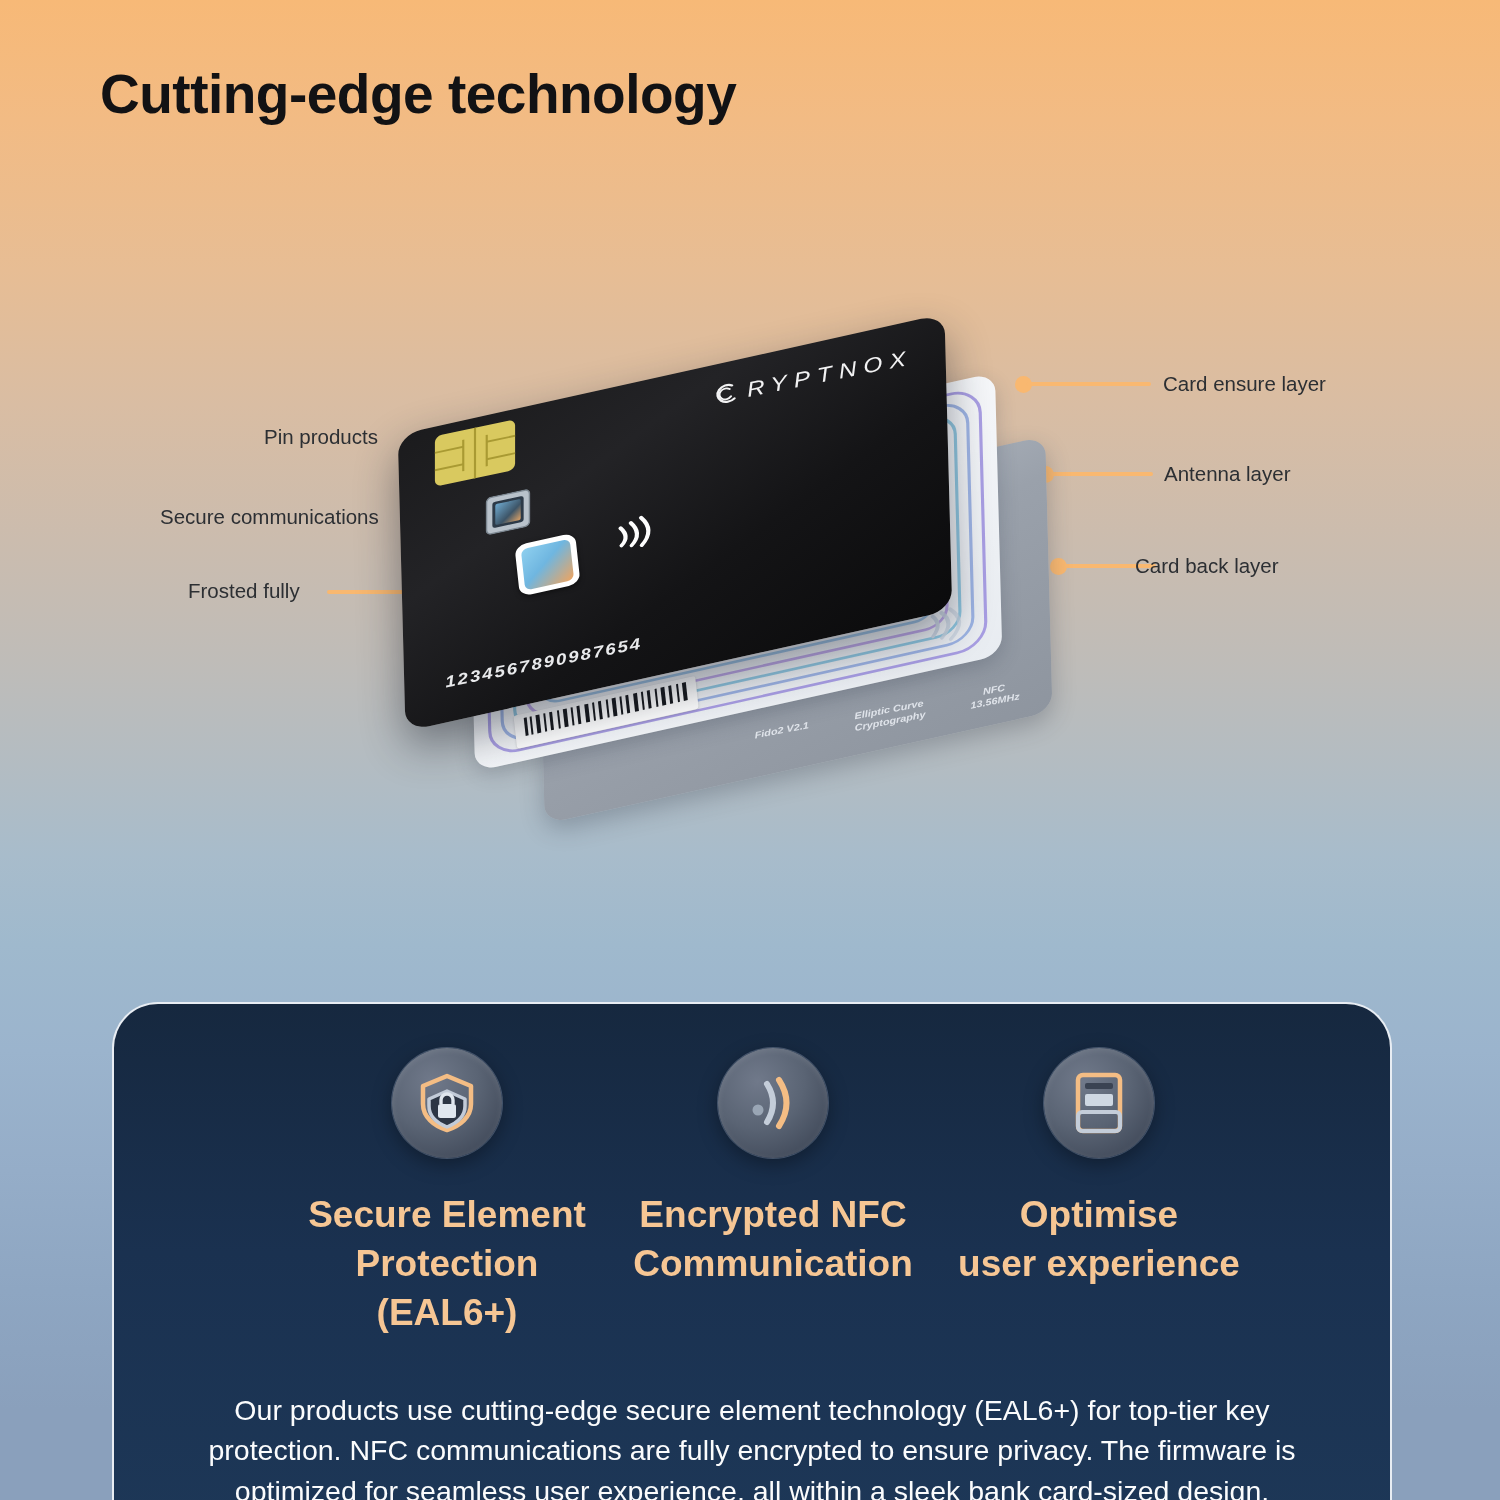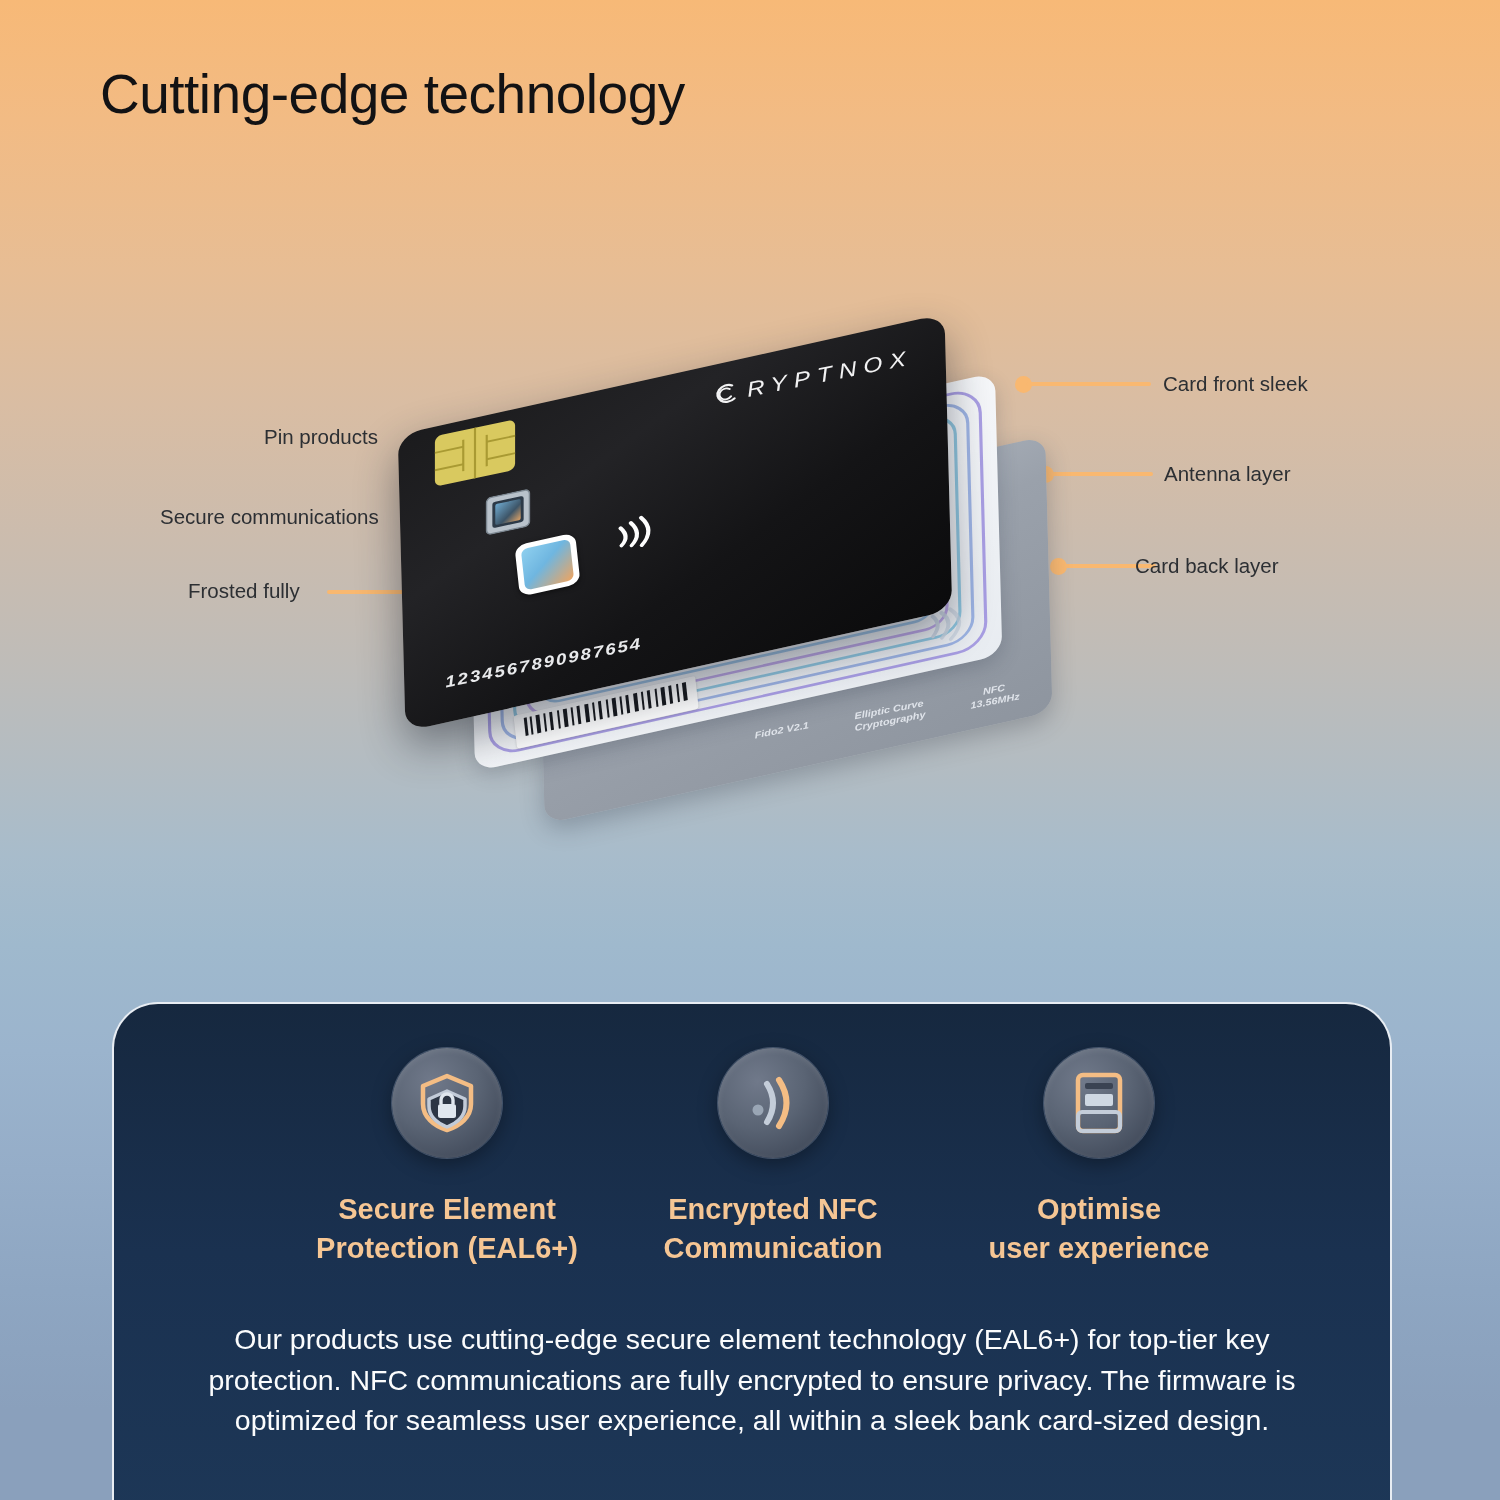--- a/index.html
+++ b/index.html
@@ -22,21 +22,21 @@
         #8ea6c2 86%,
         #8aa0bc 94%,
         #8aa0bc 100%);
     overflow:hidden;
     position:relative;
   }
 
   
   .page-title{
     position:absolute; left:100px; top:62px;
-    font-size:55px; font-weight:400; color:#121214;
+    font-size:55px; font-weight:700; color:#121214;
     letter-spacing:-0.5px;
   }
 
   
   .stage{ position:absolute; left:0; top:330px; width:1500px; height:560px; }
 
   .callout-label{
     position:absolute; font-size:20.5px; color:#2c2f33; white-space:nowrap;
   }
   .lead-line{ position:absolute; height:4px; background:#f9b870; border-radius:2px; }
@@ -146,21 +146,21 @@
   .feature{ width:326px; display:flex; flex-direction:column; align-items:center; }
   .f-icon{
     width:110px; height:110px; border-radius:50%;
     background:radial-gradient(circle at 36% 30%, #70798a 0%, #5a6474 45%, #434c5c 80%, #39414f 100%);
     display:flex; align-items:center; justify-content:center;
     box-shadow:0 0 0 1px rgba(190,205,230,.28), 0 6px 20px rgba(0,0,0,.35),
                inset 0 2px 6px rgba(255,255,255,.12);
   }
   .f-title{
     margin-top:32px; text-align:center; color:#f6c694;
-    font-size:29px; font-weight:700; line-height:1.33;
+    font-size:37px; font-weight:700; line-height:1.33;
   }
   .panel-body{
     margin-top:52px; padding:0 56px; text-align:center;
     color:#fbfcfd; font-size:28.5px; line-height:1.42; font-weight:400;
   }
 </style>
 </head>
 <body>
 
 <div class="page-title">Cutting-edge technology</div>
@@ -174,21 +174,21 @@
   <div class="callout-label" style="left:160px; top:175px;">Secure communications</div>
   <div class="lead-line" style="left:414px; top:186px; width:115px;"></div>
   <div class="lead-dot" style="left:494px; top:179px;"></div>
 
   <div class="callout-label" style="left:188px; top:249px;">Frosted fully</div>
   <div class="lead-line" style="left:327px; top:260px; width:132px;"></div>
   <div class="lead-dot" style="left:444px; top:253px;"></div>
 
   <div class="lead-dot" style="left:1015px; top:46px;"></div>
   <div class="lead-line" style="left:1026px; top:52px; width:125px;"></div>
-  <div class="callout-label" style="left:1163px; top:42px;">Card front sleek</div>
+  <div class="callout-label" style="left:1163px; top:42px;">Card ensure layer</div>
 
   <div class="lead-dot" style="left:1037px; top:136px;"></div>
   <div class="lead-line" style="left:1048px; top:142px; width:105px;"></div>
   <div class="callout-label" style="left:1164px; top:132px;">Antenna layer</div>
 
   <div class="lead-dot" style="left:1050px; top:228px;"></div>
   <div class="lead-line" style="left:1061px; top:234px; width:95px;"></div>
   <div class="callout-label" style="left:1135px; top:224px;">Card back layer</div>
 
   <div class="card-group">

